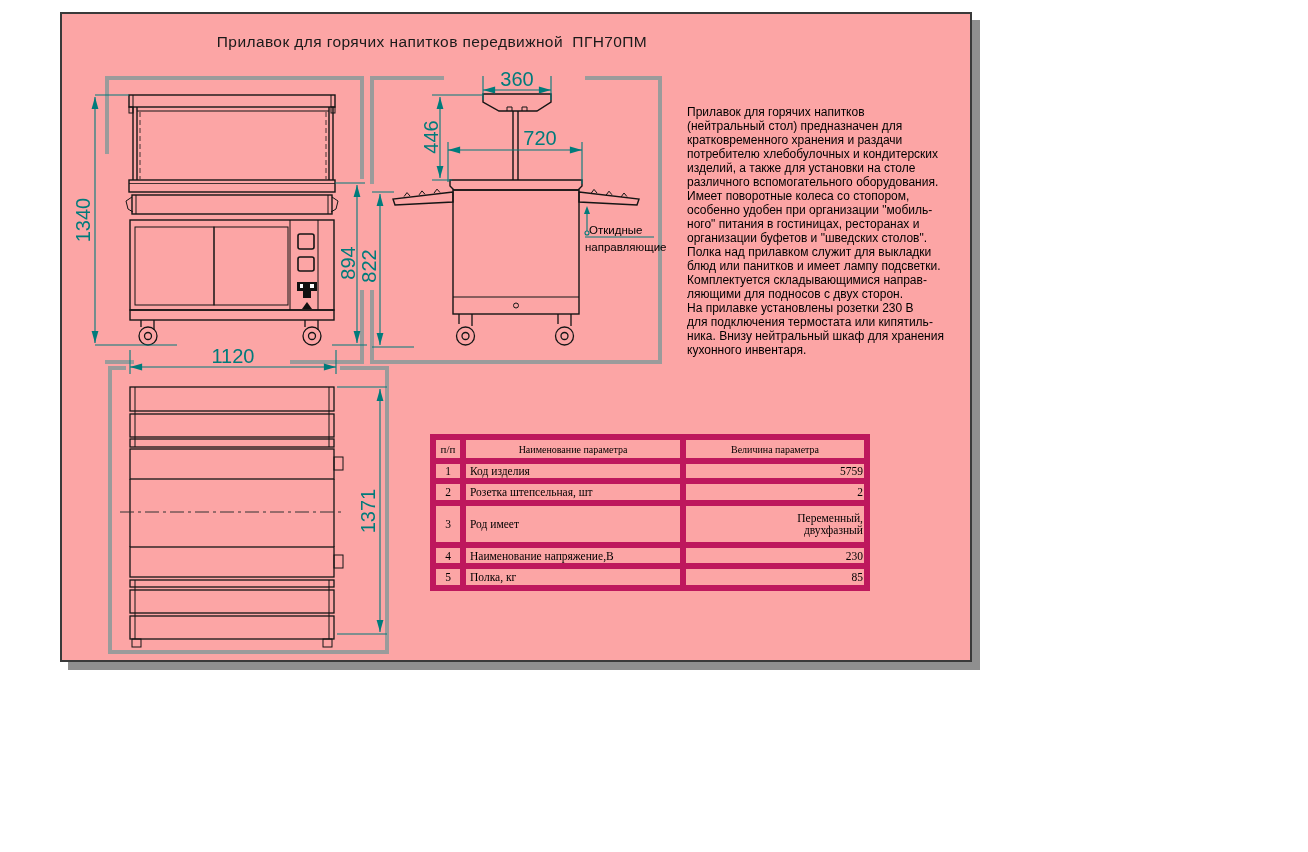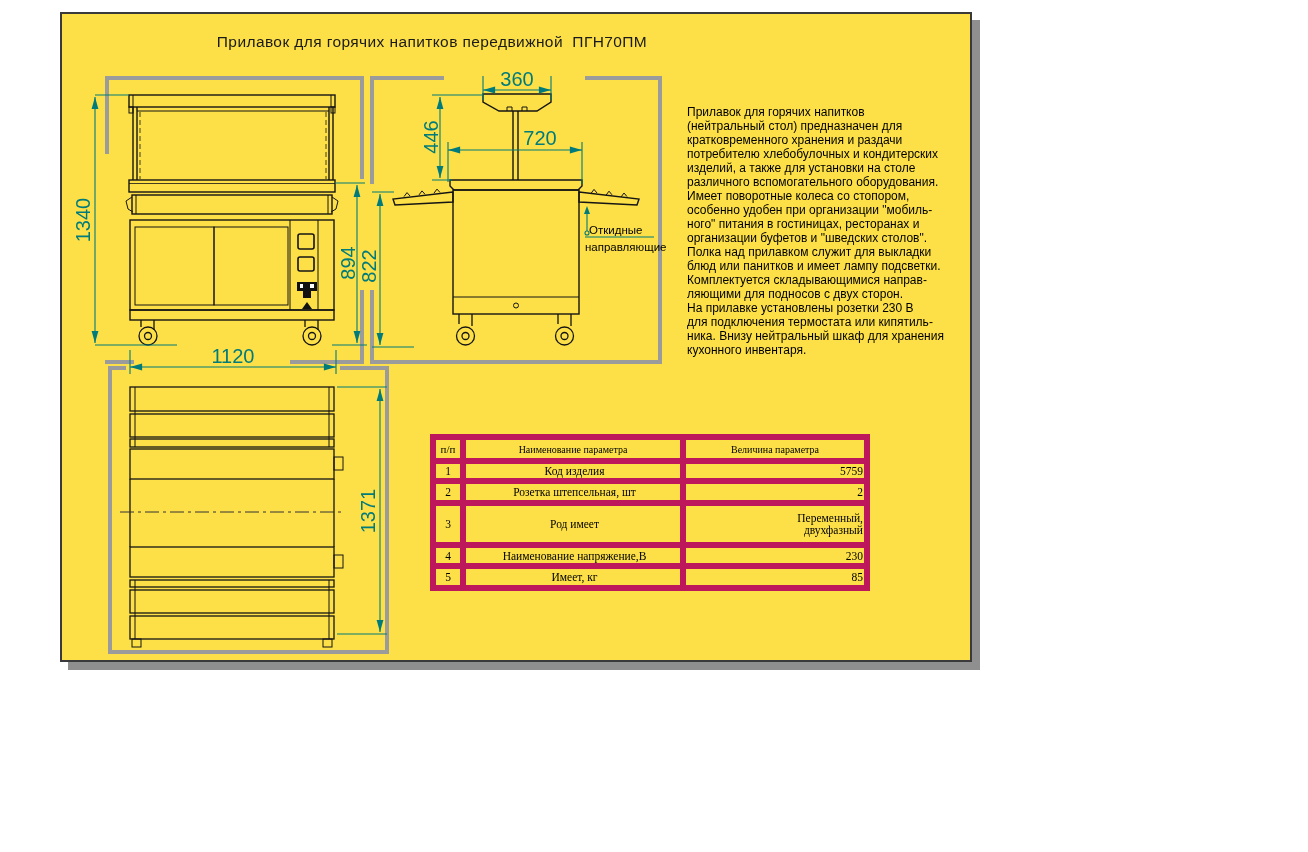--- a/index.html
+++ b/index.html
@@ -1,29 +1,29 @@
 <!DOCTYPE html>
 <html><head>
 <meta charset="utf-8">
 <style>
   html,body{margin:0;padding:0;background:#fff;}
   body{width:1308px;height:852px;position:relative;font-family:"Liberation Sans",sans-serif;color:#000;}
-  .sheet{position:absolute;left:60px;top:12px;width:908px;height:646px;background:#fde047;
+  .sheet{position:absolute;left:60px;top:12px;width:908px;height:646px;background:#fca5a5;
          border:2px solid #3a3a3a;box-shadow:8px 8px 0 0 #8f8f8f;}
   .title{position:absolute;left:100px;top:19px;width:540px;text-align:center;
          font-size:15.5px;letter-spacing:.4px;white-space:pre;color:#1a1a1a;}
   .drawing{position:absolute;left:0;top:0;width:908px;height:646px;}
   .desc{position:absolute;left:625px;top:91px;width:288px;font-size:12px;line-height:14px;
         white-space:pre-line;color:#000;}
   .params{position:absolute;left:368px;top:420px;border-collapse:collapse;table-layout:fixed;}
   .params td{border:6px solid #be185d;font-size:11.5px;overflow:hidden;font-family:Liberation Serif, serif;}
   .params .hdr td{font-size:10px;text-align:center;}
   .params .hdr td.cnum{font-size:11px;}
   .params td.cnum{text-align:center;}
-  .params td.cname{padding-left:4px;text-align:center;}
+  .params td.cname{padding-left:4px;text-align:left;}
   .params td.cval{text-align:right;white-space:pre-line;}
   .dimtxt{font-family:"Liberation Sans",sans-serif;font-size:20px;fill:#007b7b;}
   .notetxt{font-family:"Liberation Sans",sans-serif;font-size:11.5px;fill:#000;}
 </style>
 </head>
 <body>
 
 <div class="sheet">
 
   <div class="title">Прилавок для горячих напитков передвижной  ПГН70ПМ</div>
@@ -193,19 +193,19 @@
       <td class="cval">Переменный,
 двухфазный</td>
     </tr>
     <tr style="height:21px">
       <td class="cnum">4</td>
       <td class="cname">Наименование напряжение,В</td>
       <td class="cval">230</td>
     </tr>
     <tr style="height:22px">
       <td class="cnum">5</td>
-      <td class="cname">Имеет, кг</td>
+      <td class="cname">Полка, кг</td>
       <td class="cval">85</td>
     </tr>
   </tbody>
     </table>
 
 </div>
 
 </body></html>

